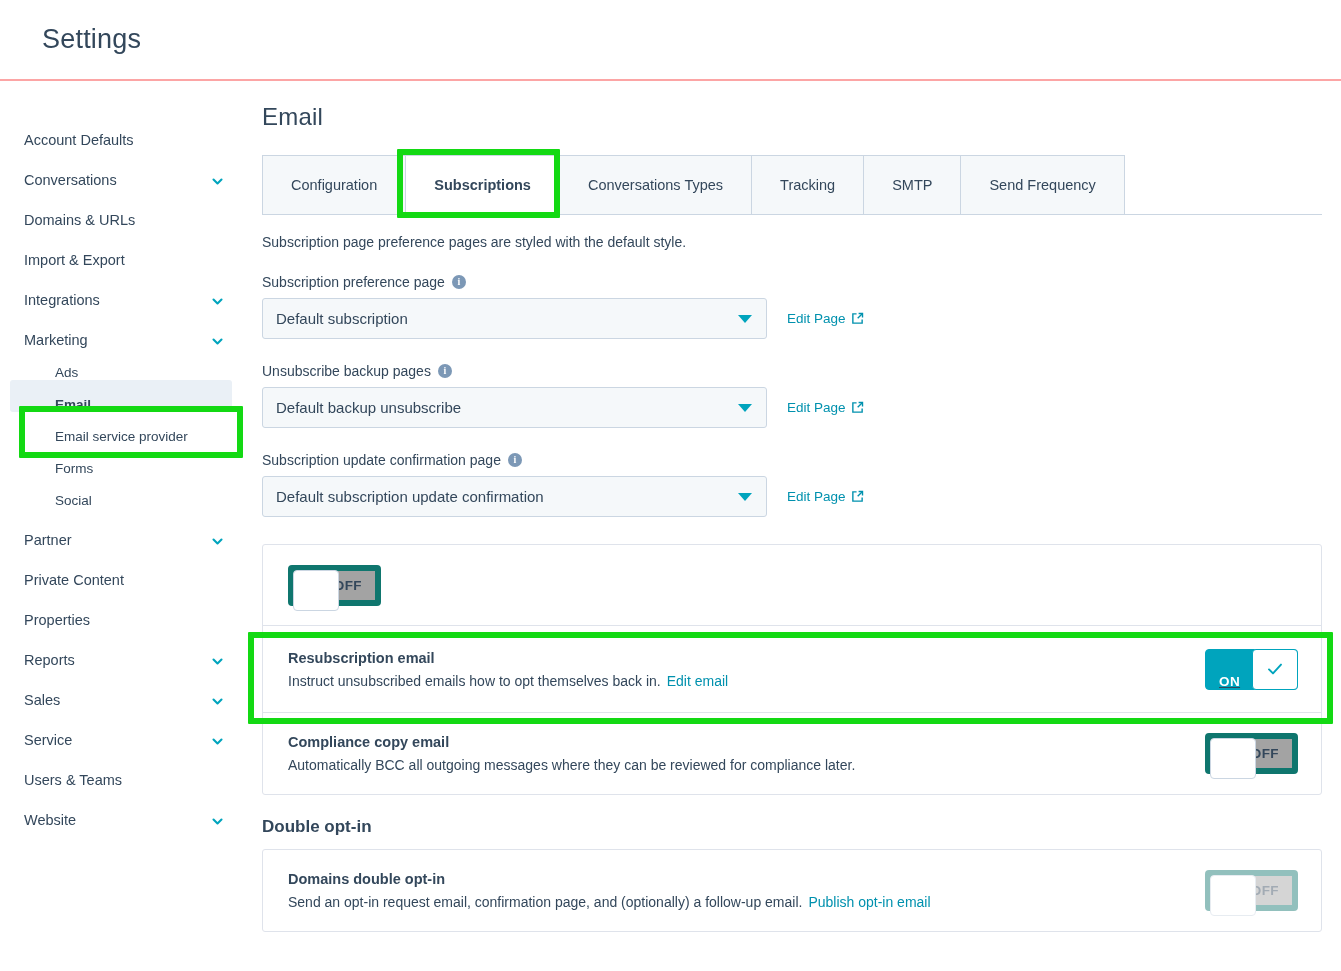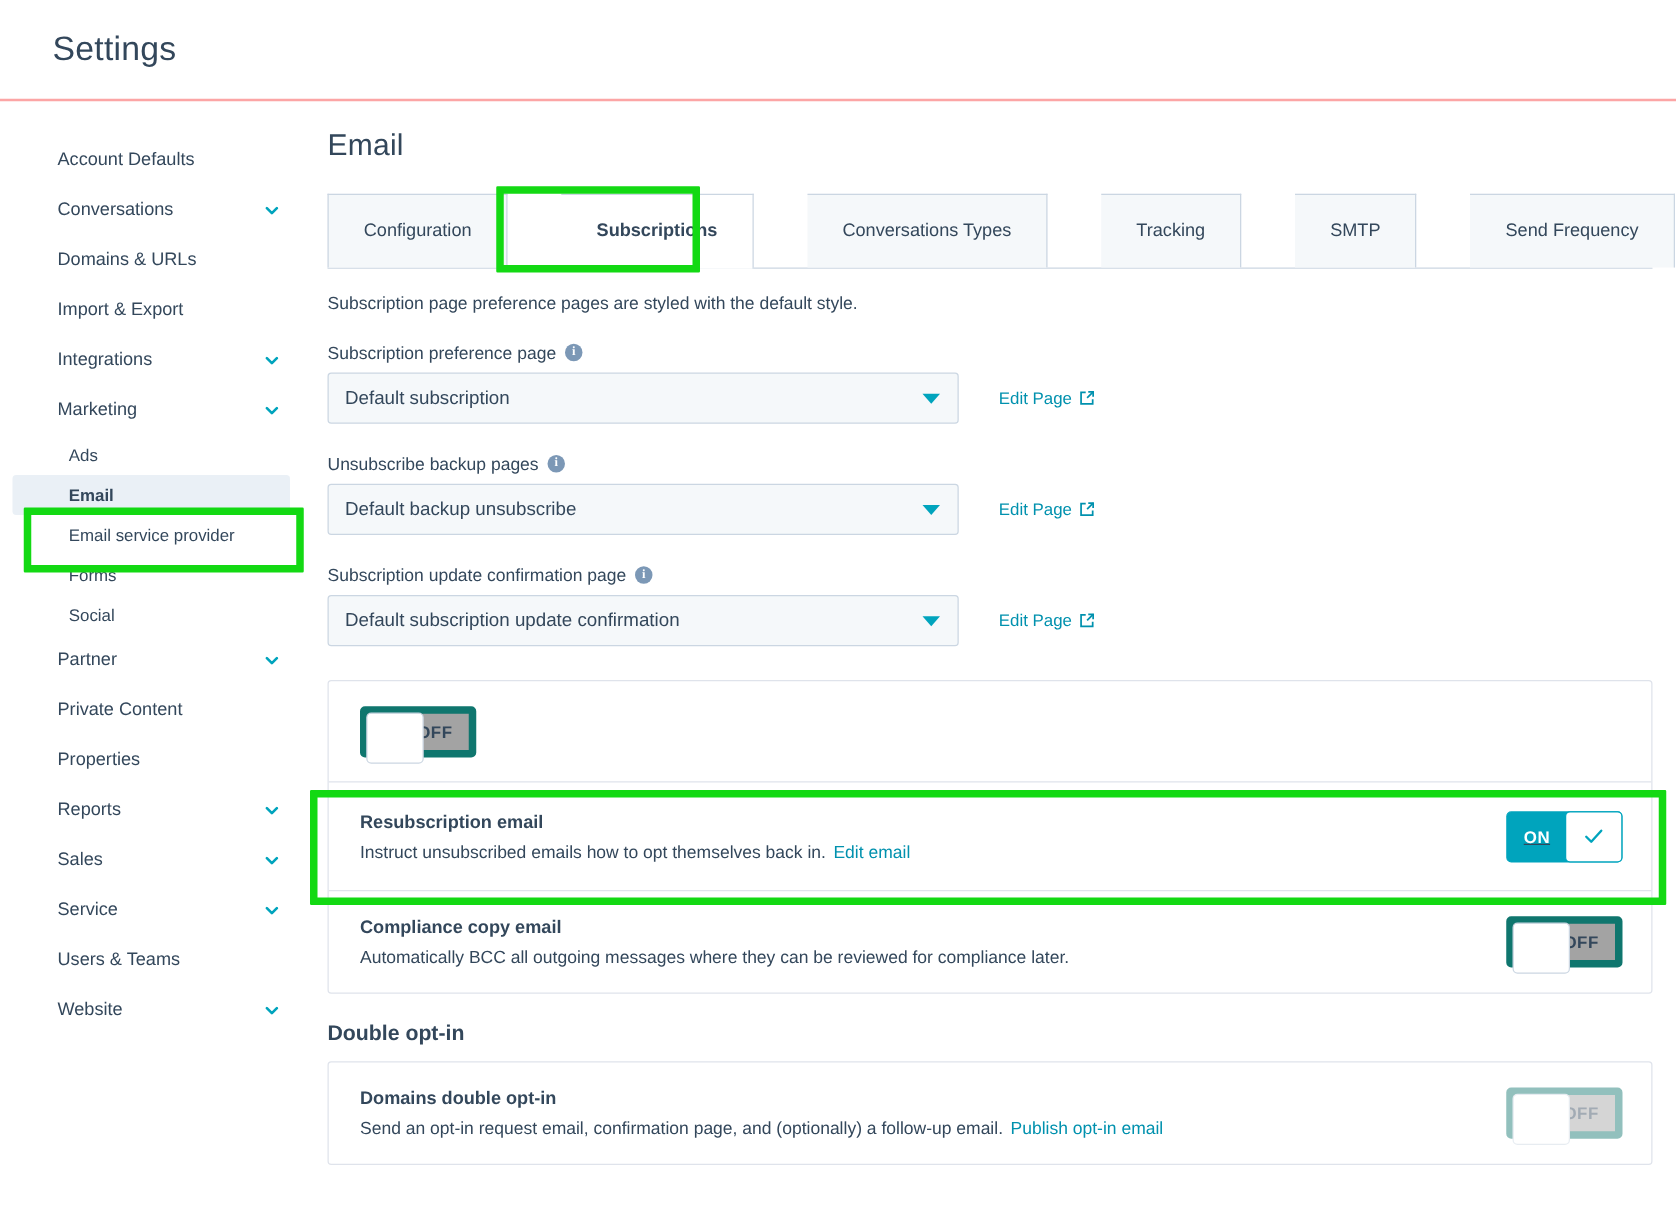--- a/index.html
+++ b/index.html
@@ -32,24 +32,24 @@
 
   
   #sidebar {
     width: 242px;
     flex: 0 0 242px;
     padding-top: 27px;
     position: relative;
   }
   .nav-item {
     display: flex;
-    align-items: center;
+    align-items: flex-end;
     justify-content: space-between;
     height: 40px;
-    padding: 0 18px 0 46px;
+    padding: 0 18px 0 24px;
     font-size: 14.5px;
     color: #33475b;
     cursor: pointer;
     white-space: nowrap;
   }
   .nav-item.sub {
     padding-left: 55px;
     height: 32px;
     font-size: 13.5px;
   }
@@ -81,21 +81,20 @@
     margin: 0 0 24px 0;
     letter-spacing: .2px;
   }
 
   
   #tabs {
     display: flex;
     border-bottom: 1px solid #cbd6e2;
     width: 1060px;
     height: 60px;
-    gap: 43px;
   }
   .tab {
     display: flex;
     align-items: center;
     justify-content: center;
     padding: 0 28px;
     font-size: 14.5px;
     color: #33475b;
     background: #f5f8fa;
     border: 1px solid #cbd6e2;
@@ -144,21 +143,21 @@
     font-size: 10px;
     font-weight: bold;
     display: inline-flex;
     align-items: center;
     justify-content: center;
     font-family: "Liberation Serif", serif;
     line-height: 1;
     cursor: pointer;
     flex: 0 0 14px;
   }
-  .field-row { display: flex; align-items: center; gap: 32px; }
+  .field-row { display: flex; align-items: center; gap: 20px; }
   .select-box {
     width: 505px;
     height: 41px;
     border: 1px solid #cbd6e2;
     border-radius: 3px;
     background: #f5f8fa;
     display: flex;
     align-items: center;
     justify-content: space-between;
     padding: 0 14px 0 13px;
@@ -249,21 +248,21 @@
     font-weight: bold;
     color: #33475b;
     padding-right: 13px;
     letter-spacing: .4px;
   }
   .toggle.off.disabled { opacity: .45; }
 
   .toggle.on {
     background: #00a4bd;
     border: 1px solid #00a4bd;
-    align-items: center;
+    align-items: flex-end;
     justify-content: flex-start;
     text-decoration: underline;
   }
   .toggle.on .lbl {
     font-size: 13.5px;
     font-weight: bold;
     color: #ffffff;
     padding-left: 13px;
     letter-spacing: .4px;
   }

